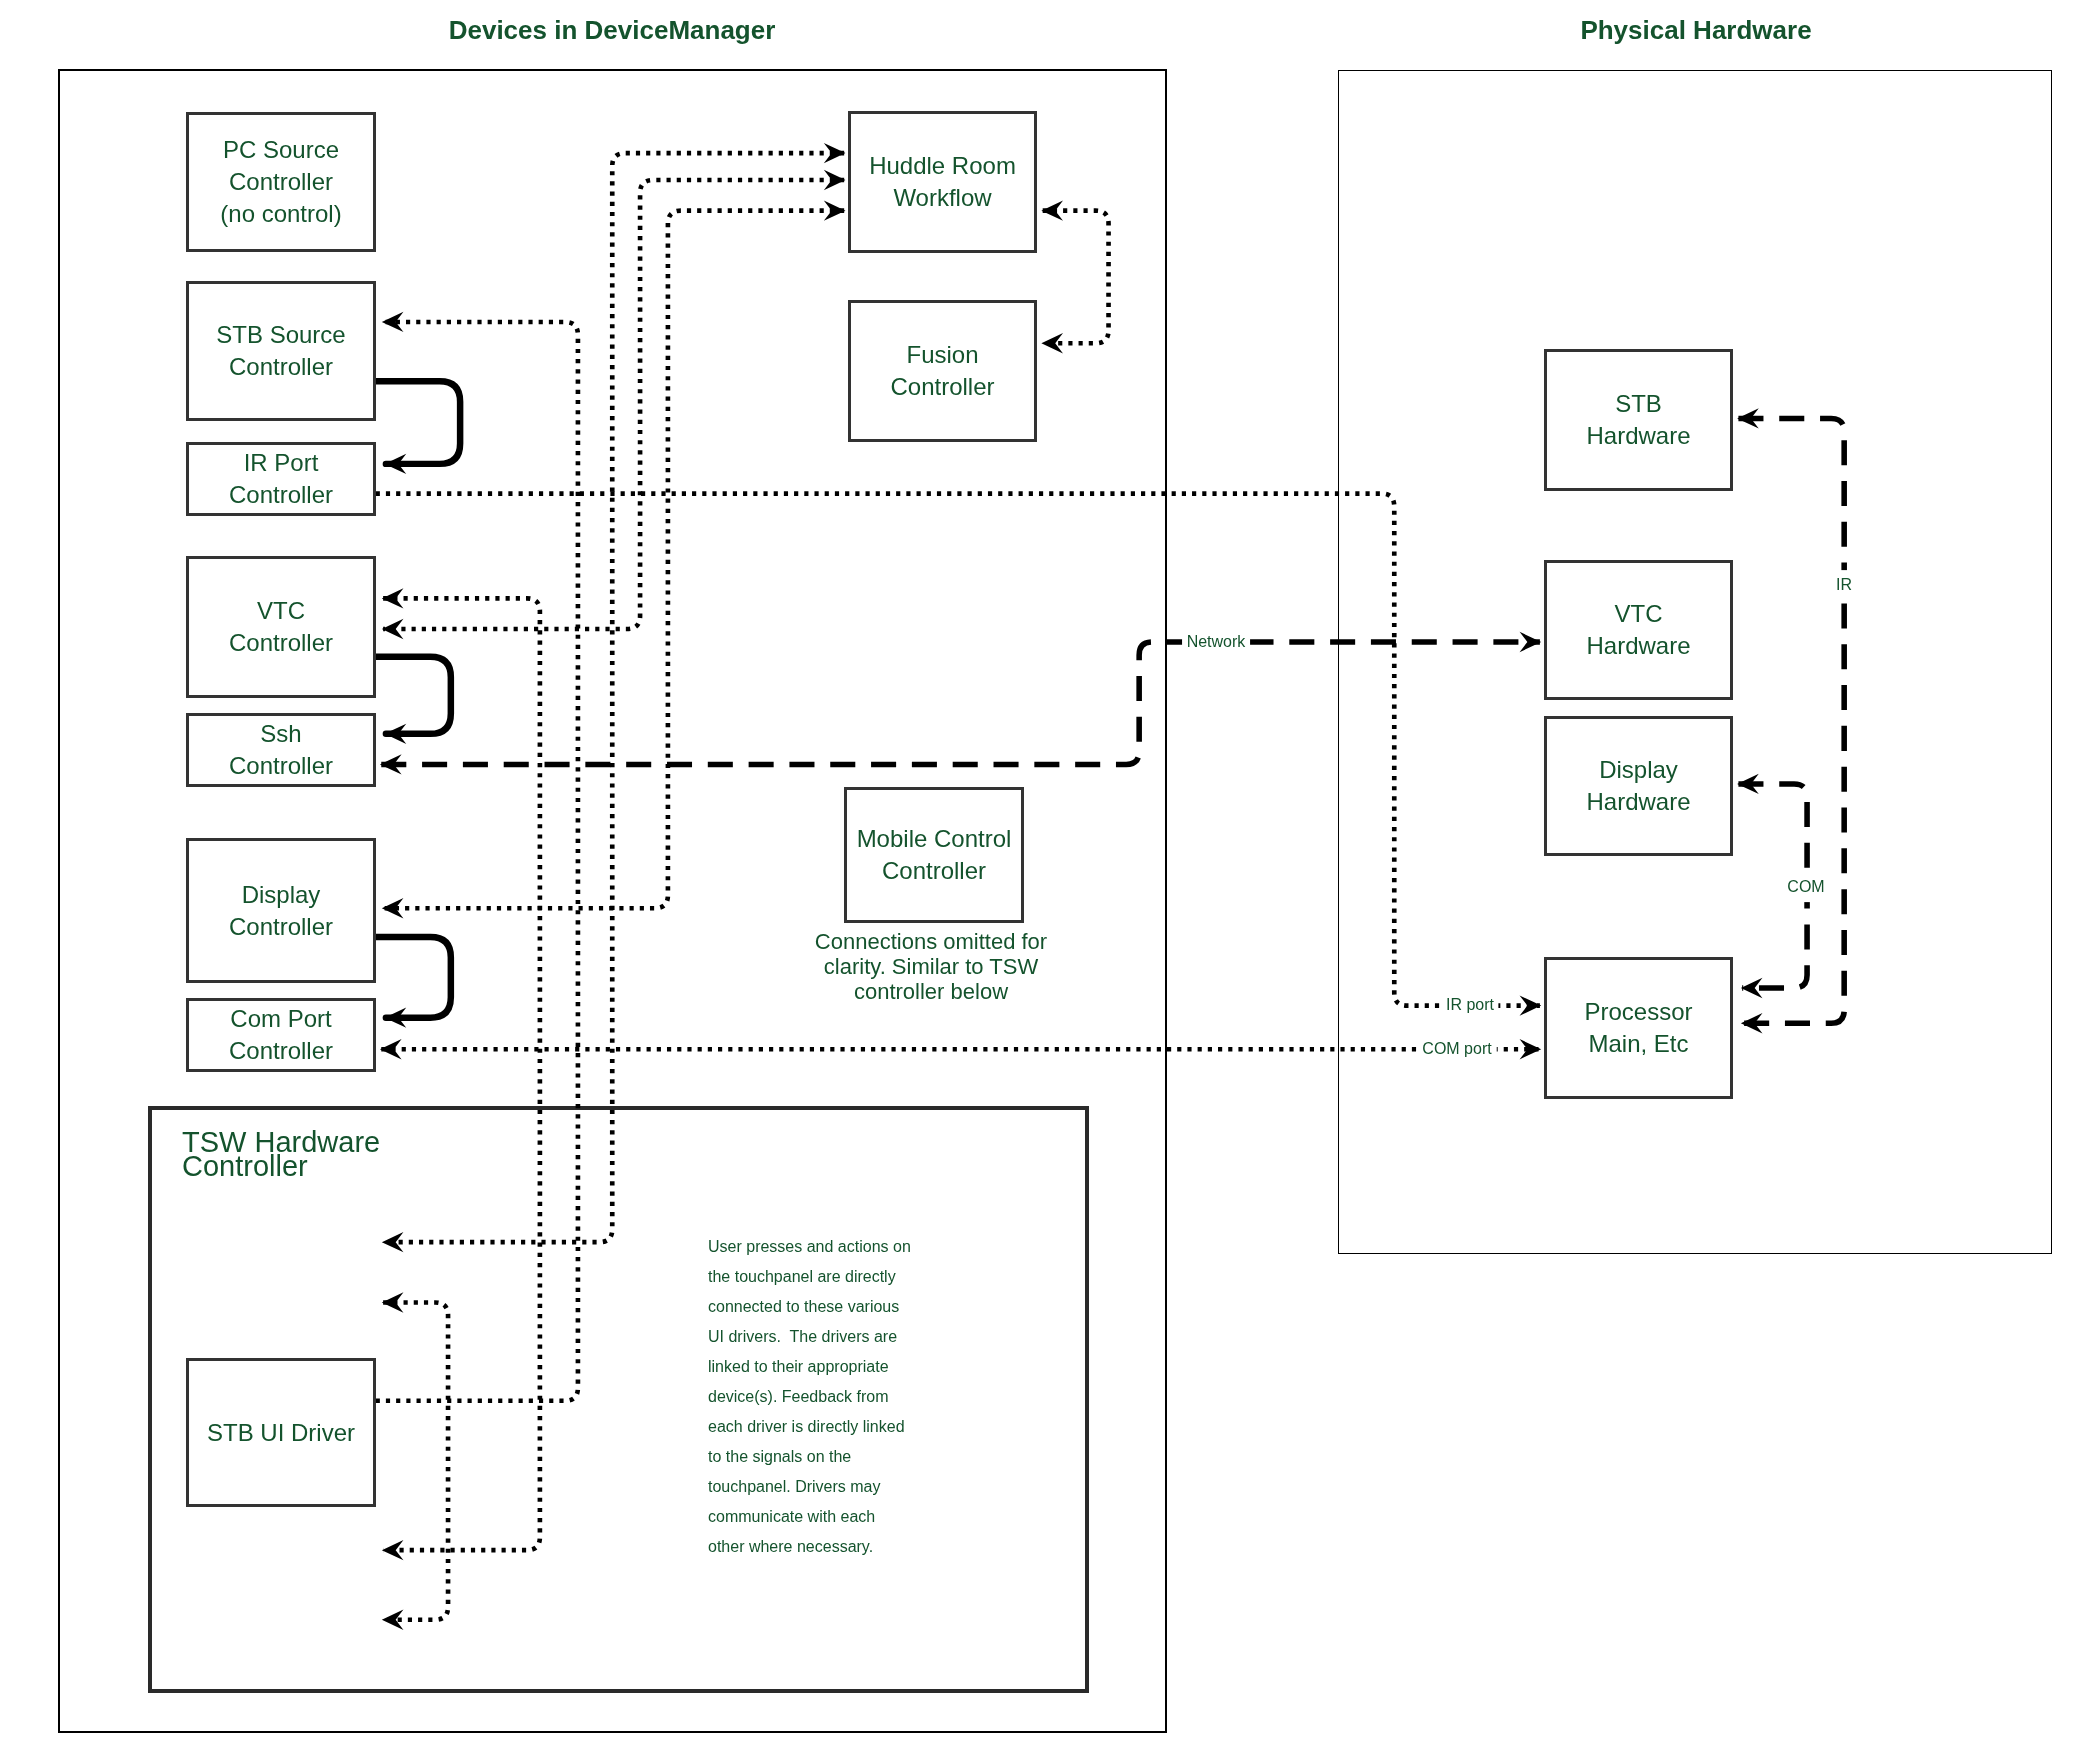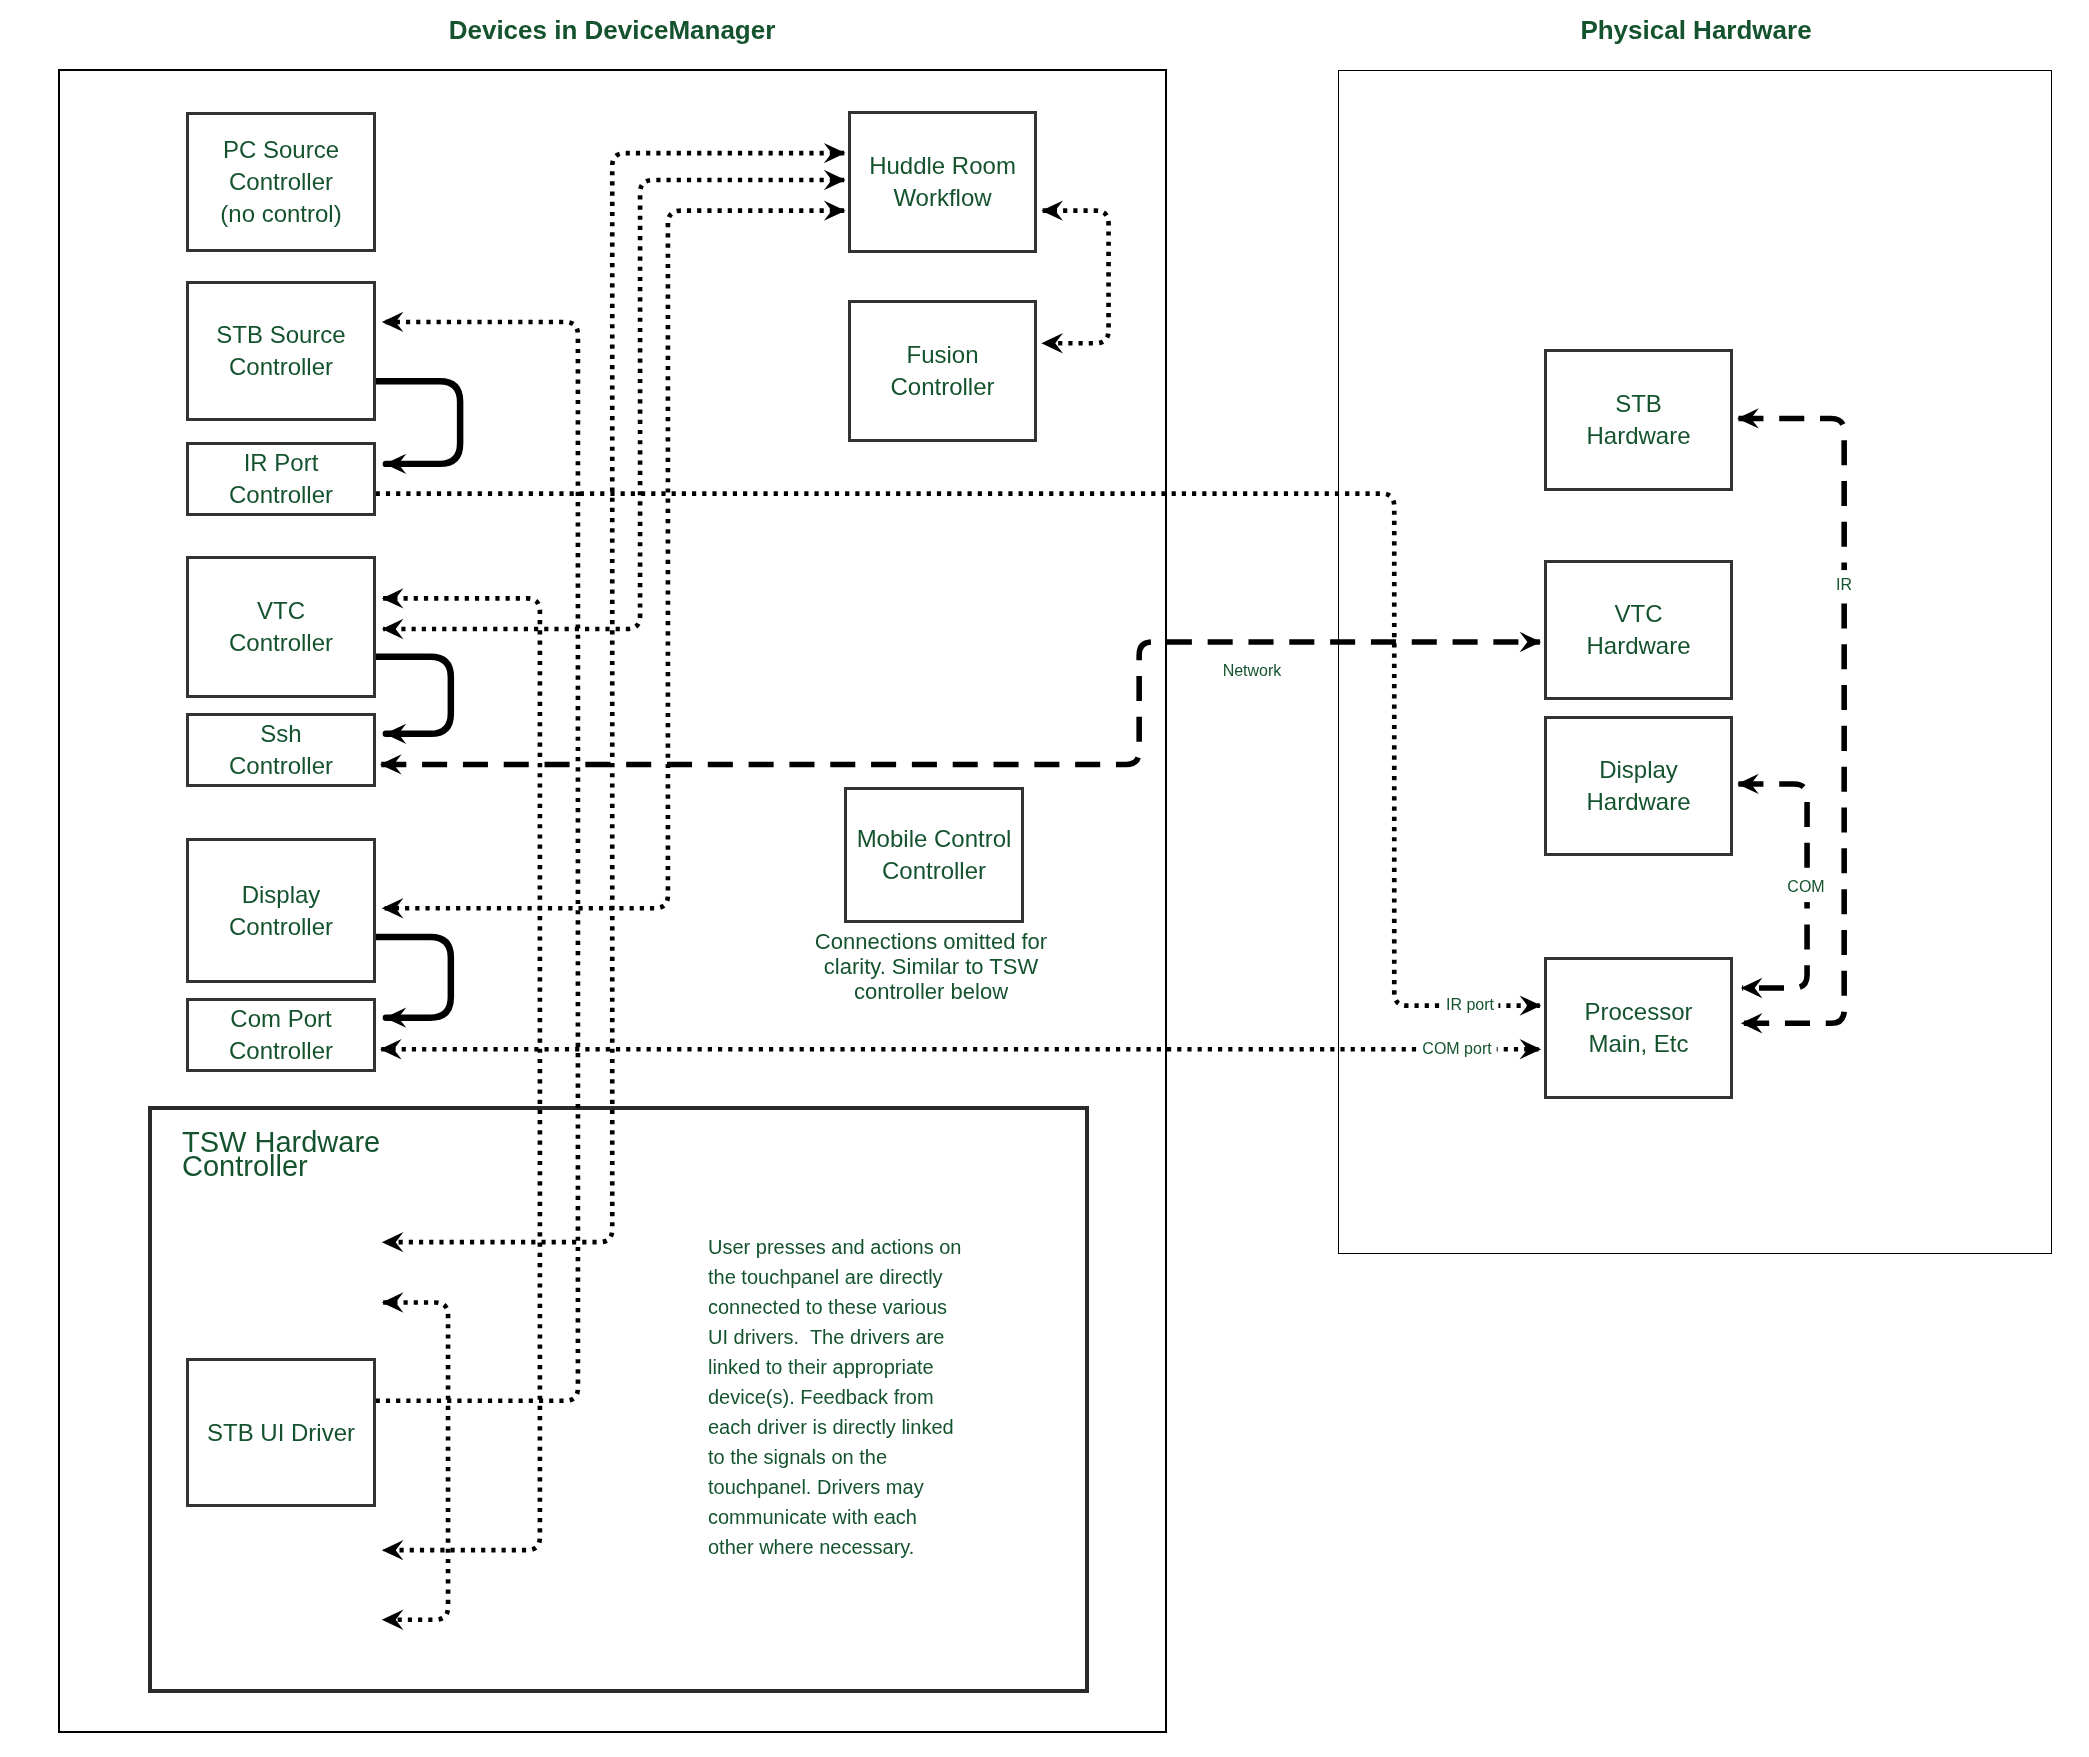--- a/index.html
+++ b/index.html
@@ -49,21 +49,21 @@
     white-space:nowrap;
     z-index:4;
   }
   .block-text{
     position:absolute;
     white-space:pre-wrap;
     z-index:3;
   }
   .tsw-label{ font-size:29px;line-height:24px; }
   .note-text{ font-size:22px;line-height:25px;text-align:center;transform:translateX(-50%); }
-  .para-text{ font-size:20px;line-height:30px;text-align:left; }
+  .para-text{ font-size:16px;line-height:30px;text-align:left; }
 </style>
 </head>
 <body>
 
 <div class="canvas">
 
   <div class="title" style="left:612px;top:15px;">Devices in DeviceManager</div>
   <div class="title" style="left:1696px;top:15px;">Physical Hardware</div>
 
   <div class="container-box" style="left:58px;top:69px;width:1109px;height:1664px;border:2.8px solid #000;"></div>
@@ -146,20 +146,20 @@
 connected to these various
 UI drivers.  The drivers are
 linked to their appropriate
 device(s). Feedback from
 each driver is directly linked
 to the signals on the
 touchpanel. Drivers may
 communicate with each
 other where necessary.</div>
 
-  <div class="floating-label" style="left:1252px;top:642px;margin-top:29px;">Network</div>
+  <div class="floating-label" style="left:1216px;top:642px;">Network</div>
   <div class="floating-label" style="left:1844px;top:585px;">IR</div>
   <div class="floating-label" style="left:1806px;top:887px;">COM</div>
   <div class="floating-label" style="left:1470px;top:1005px;">IR port</div>
   <div class="floating-label" style="left:1457px;top:1049px;">COM port</div>
 
 </div>
 
 
 </body></html>

